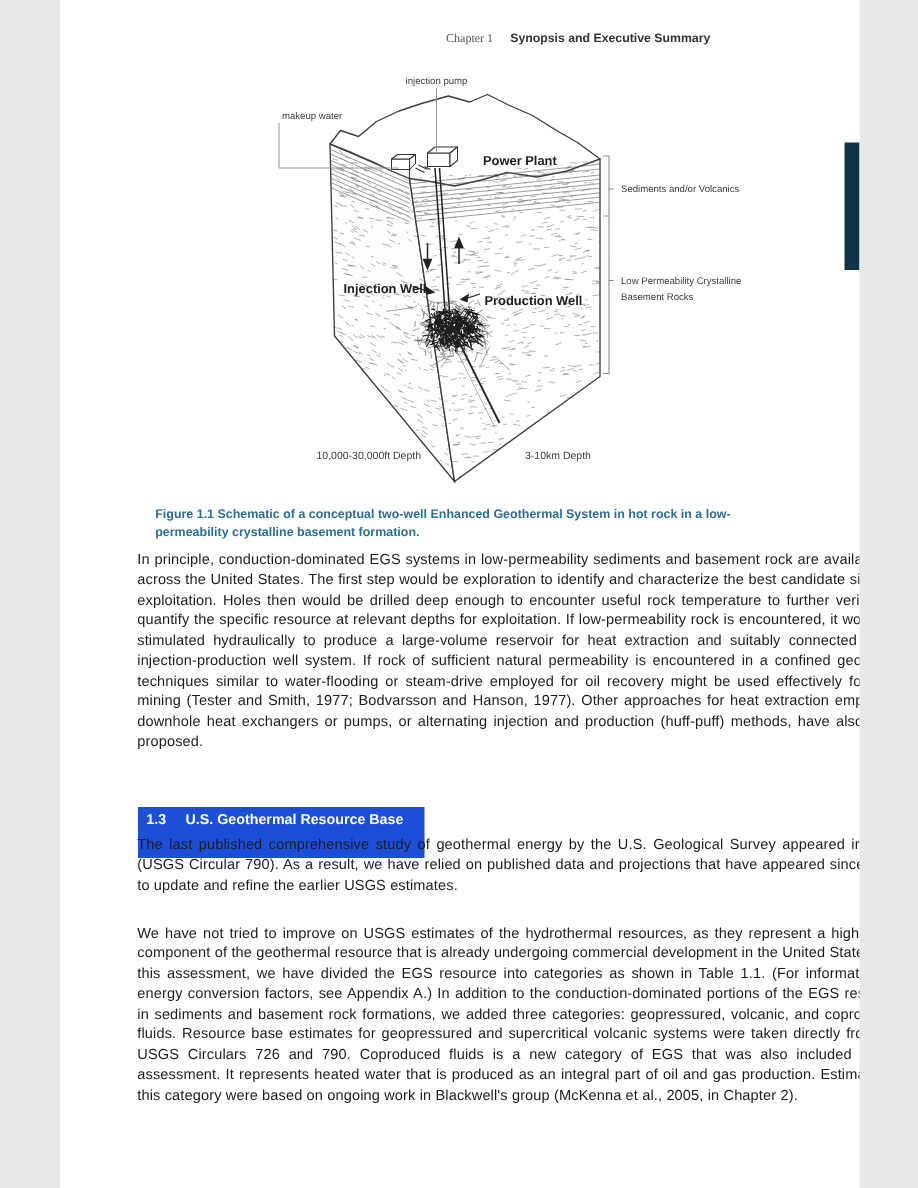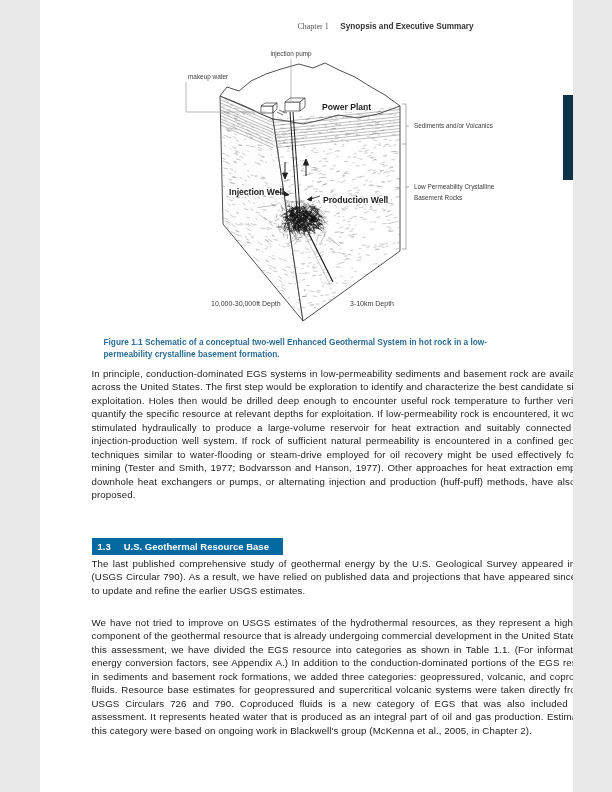--- a/index.html
+++ b/index.html
@@ -39,22 +39,22 @@
   .body-par{
     position:absolute;left:52px;width:510px;
     font-family:Liberation Sans, sans-serif;font-size:9.7px;line-height:13.45px;
     color:#1c1c1c;text-align:justify;letter-spacing:.1px;
   }
   #par-1{top:367px;}
   #par-2{top:557px;}
   #par-3{top:616px;}
   
   #section-heading{
-    position:absolute;left:52px;top:538px;background:#0369a1;color:#ffffff;
-    font-size:9.5px;font-weight:bold;padding:3px 14px 3px 6px;line-height:11px;
+    position:absolute;left:52px;top:538px;background:#1d4ed8;color:#ffffff;
+    font-size:9.5px;font-weight:bold;padding:3px 14px 20px 6px;line-height:11px;
   }
   #section-heading .num{margin-right:13px;}
 </style>
 </head>
 <body>
 
 <div id="page">
 
   <div id="running-header">
     <span class="chap">Chapter 1</span>

